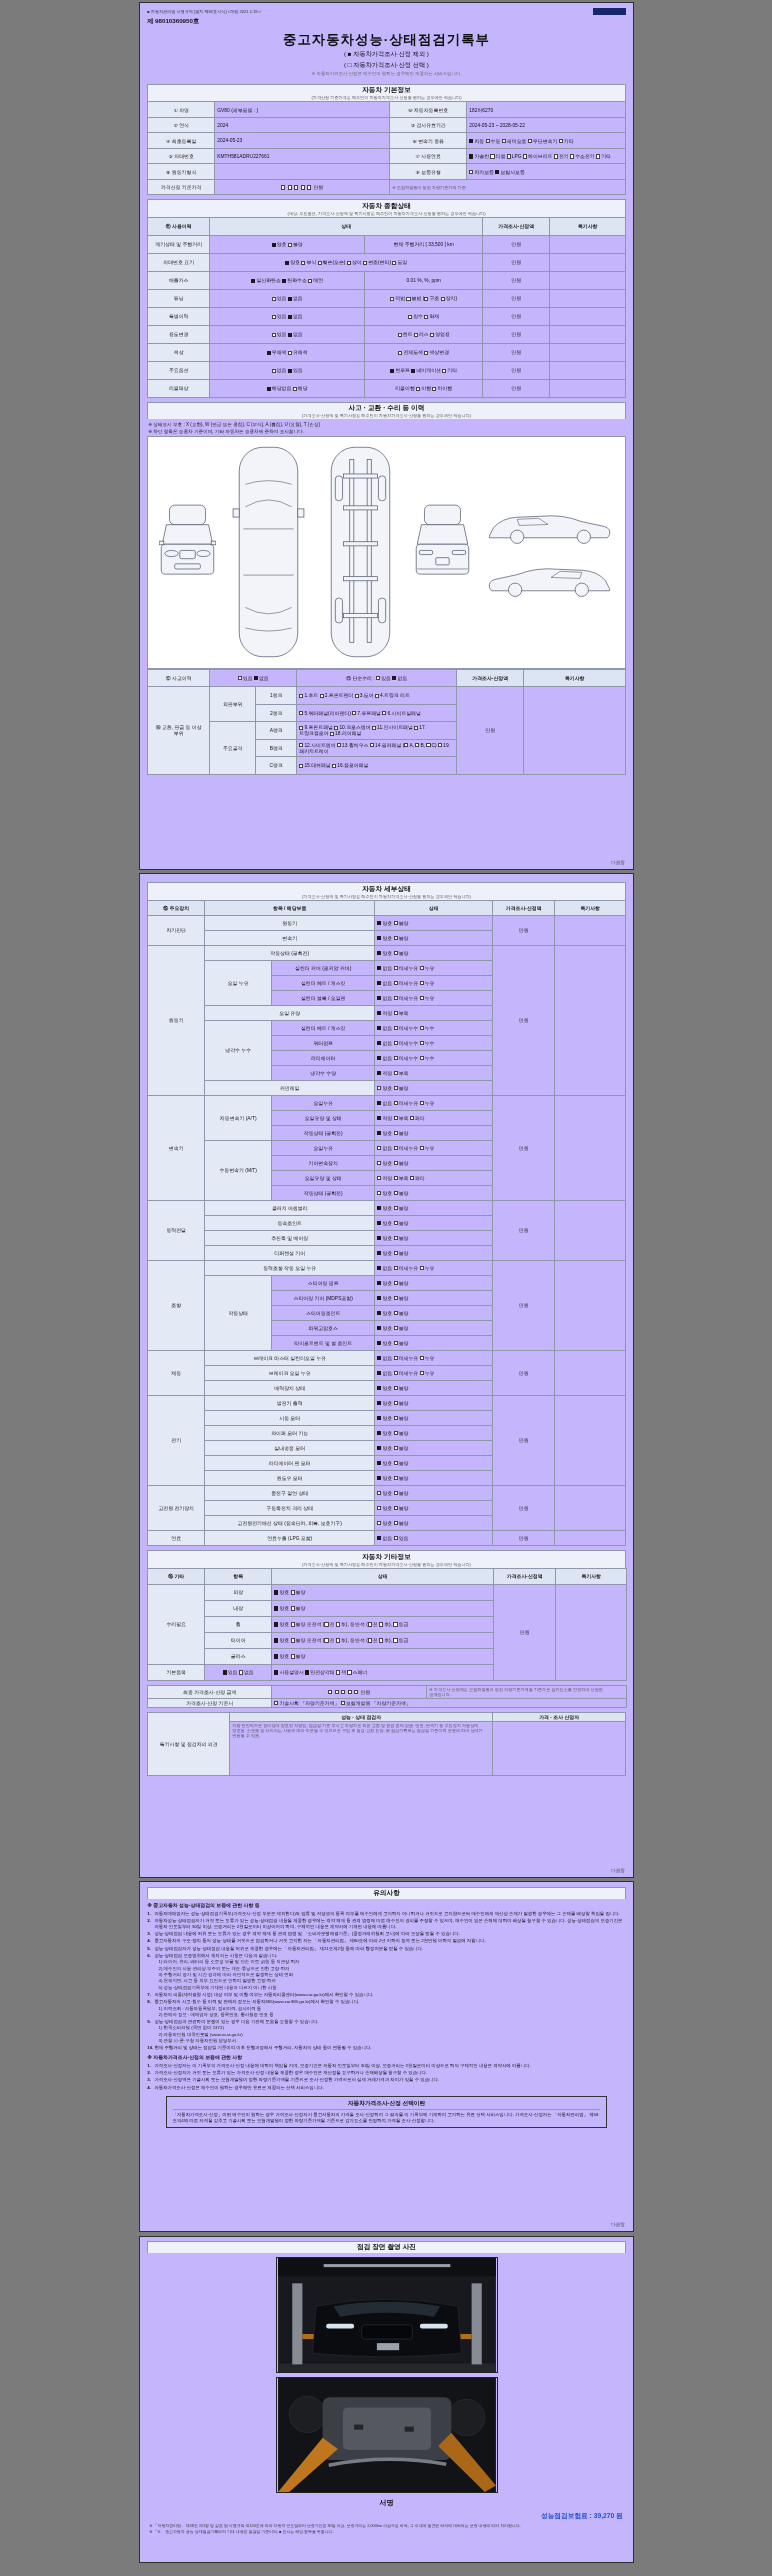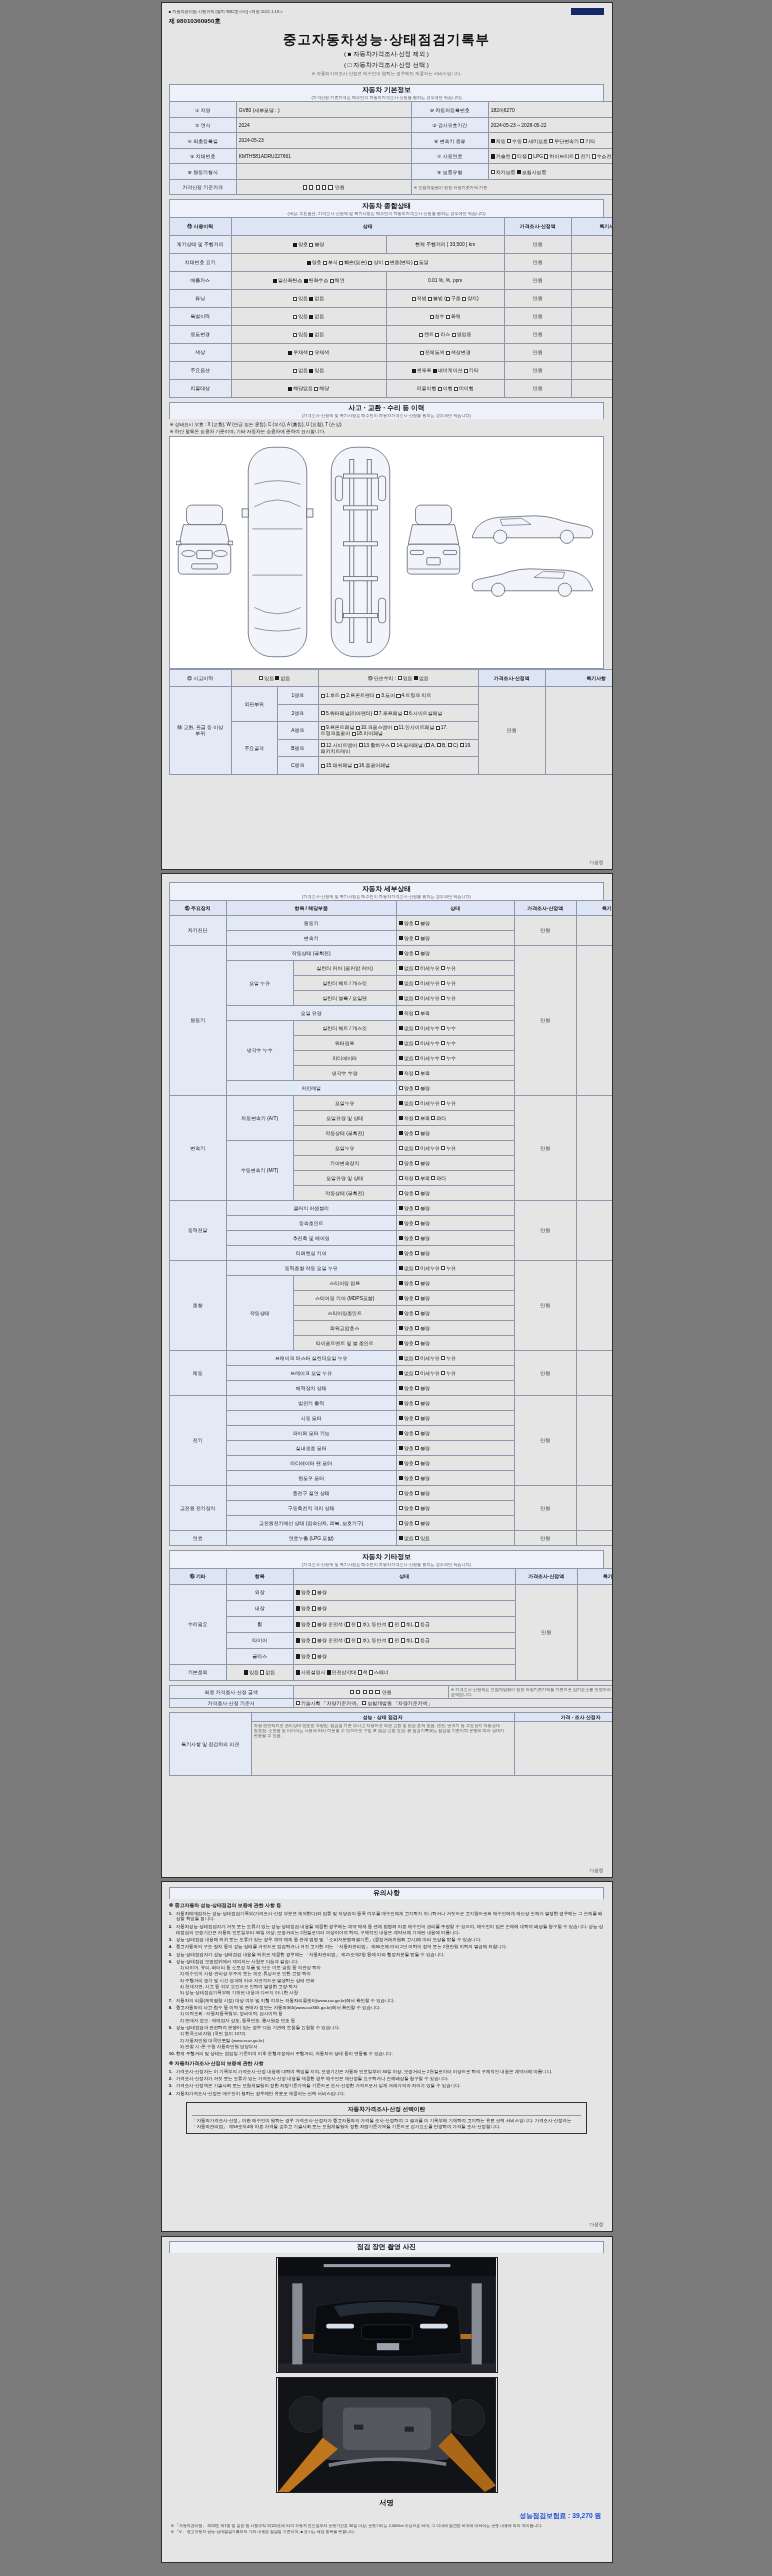--- a/index.html
+++ b/index.html
@@ -1,18 +1,18 @@
 <!DOCTYPE html>
 <html style="font-size:8.2px"><head>
 <meta charset="utf-8">
 <style>
 *{box-sizing:border-box}
 body{margin:0;background:#7b7b7b;width:773px;font-family:"Liberation Sans","DejaVu Sans",sans-serif;color:#111}
 .canvas{width:773px;min-height:2576px;padding:3.1px 0 10.3px}
-.page{width:450px;margin:0 auto 5.2px;background:#e5e5e5;outline:0.5px solid #2f2f2f;padding:4.1px 7.2px;position:relative;overflow:hidden}
+.page{width:493px;margin:0 auto 5.2px;background:#c4b5fd;outline:0.5px solid #2f2f2f;padding:4.1px 7.2px;position:relative;overflow:hidden}
 .p1{height:866px}.p2{height:1003px}.p3{height:349px}.p4{height:325px}
 .print-row{display:flex;justify-content:space-between;align-items:center;height:8.2px}
 .tiny{font-size:4.1px;color:#333}
 .navy-badge{width:33px;height:6.7px;background:#15266b}
 .doc-no{font-size:6.2px;font-weight:bold;margin:2.1px 0 1px}
 .title-box{text-align:center;padding:3.1px 0 4.1px}
 .main-title{font-size:13.4px;font-weight:bold;letter-spacing:1px}
 .opt{font-size:6.2px;margin-top:1.5px}
 .opt-note{font-size:4.4px;color:#666;margin-top:1px}
 .sec{margin-top:4.1px}

